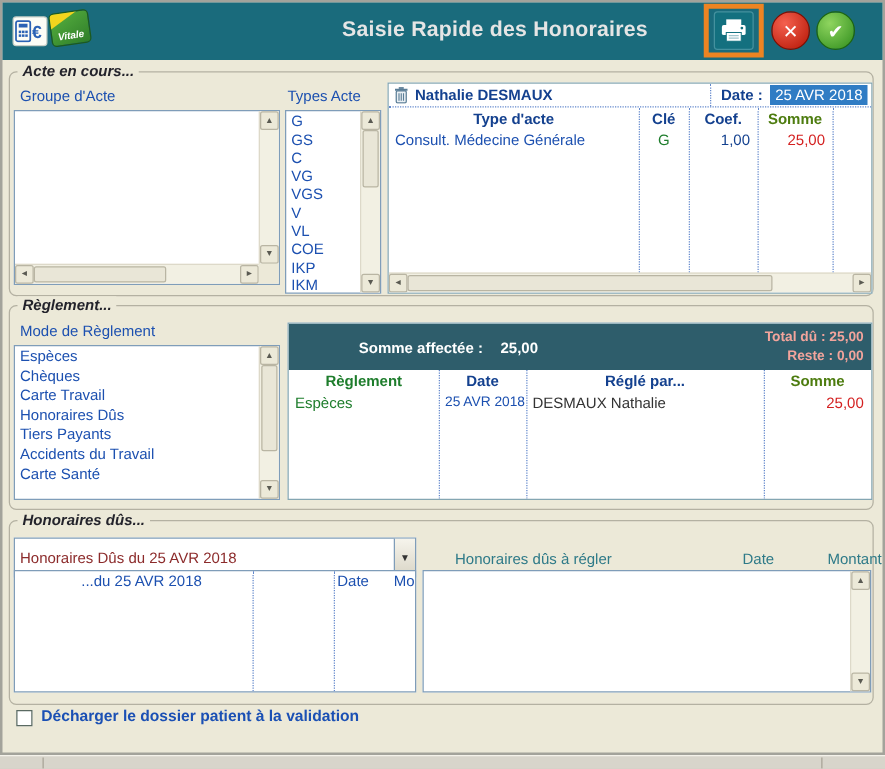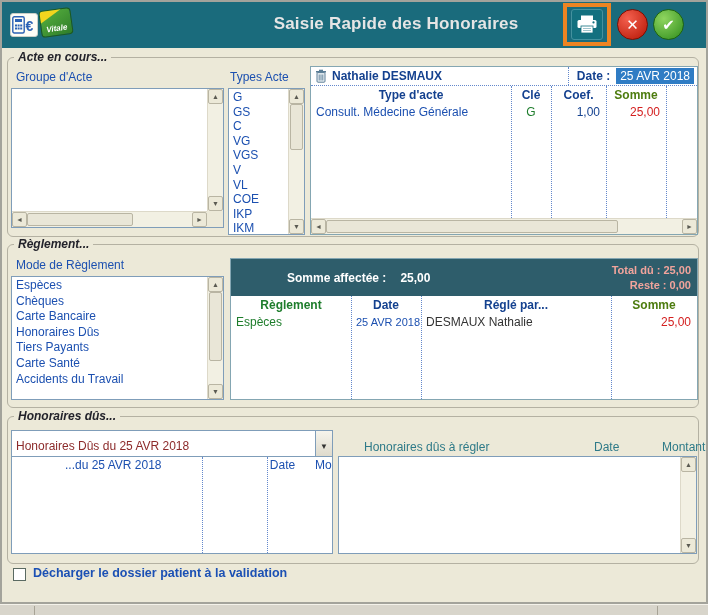--- a/index.html
+++ b/index.html
@@ -204,25 +204,25 @@
     </div>
 
     <div class="groupbox" style="left:5px;top:242px;width:692px;height:164px;"></div>
     <div class="gb-label" style="left:12px;top:235px;">Règlement...</div>
 
     <div class="blue-label" style="left:14px;top:256px;">Mode de Règlement</div>
     <div class="listbox" style="left:9px;top:274px;width:213px;height:124px;">
       <div class="lb-items" style="line-height:15.6px;">
         <div class="li" style="line-height:15.6px;">Espèces</div>
         <div class="li" style="line-height:15.6px;">Chèques</div>
-        <div class="li" style="line-height:15.6px;">Carte Bancaire</div>
+        <div class="li" style="line-height:15.6px;">Carte Travail</div>
         <div class="li" style="line-height:15.6px;">Honoraires Dûs</div>
         <div class="li" style="line-height:15.6px;">Tiers Payants</div>
+        <div class="li" style="line-height:15.6px;">Accidents du Travail</div>
         <div class="li" style="line-height:15.6px;">Carte Santé</div>
-        <div class="li" style="line-height:15.6px;">Accidents du Travail</div>
       </div>
       <div class="vrail">
         <div class="sb-btn">▲</div>
         <div class="vtrack">
           <div class="vthumb" style="top:0;height:75%;"></div>
         </div>
         <div class="sb-btn">▼</div>
       </div>
     </div>
 

